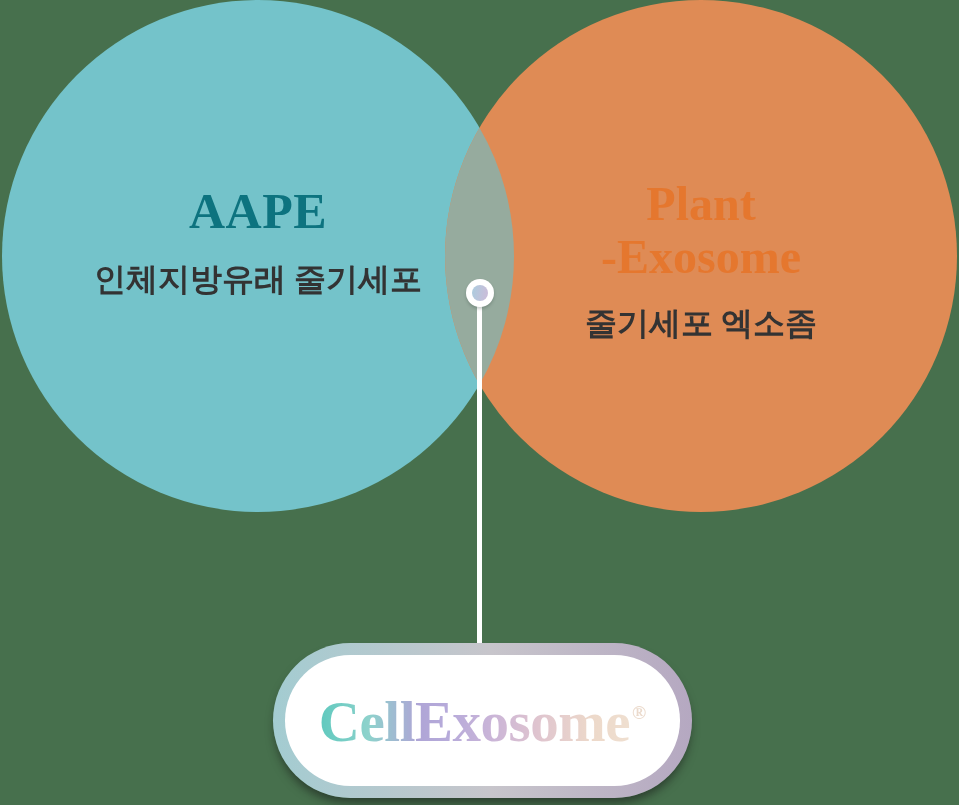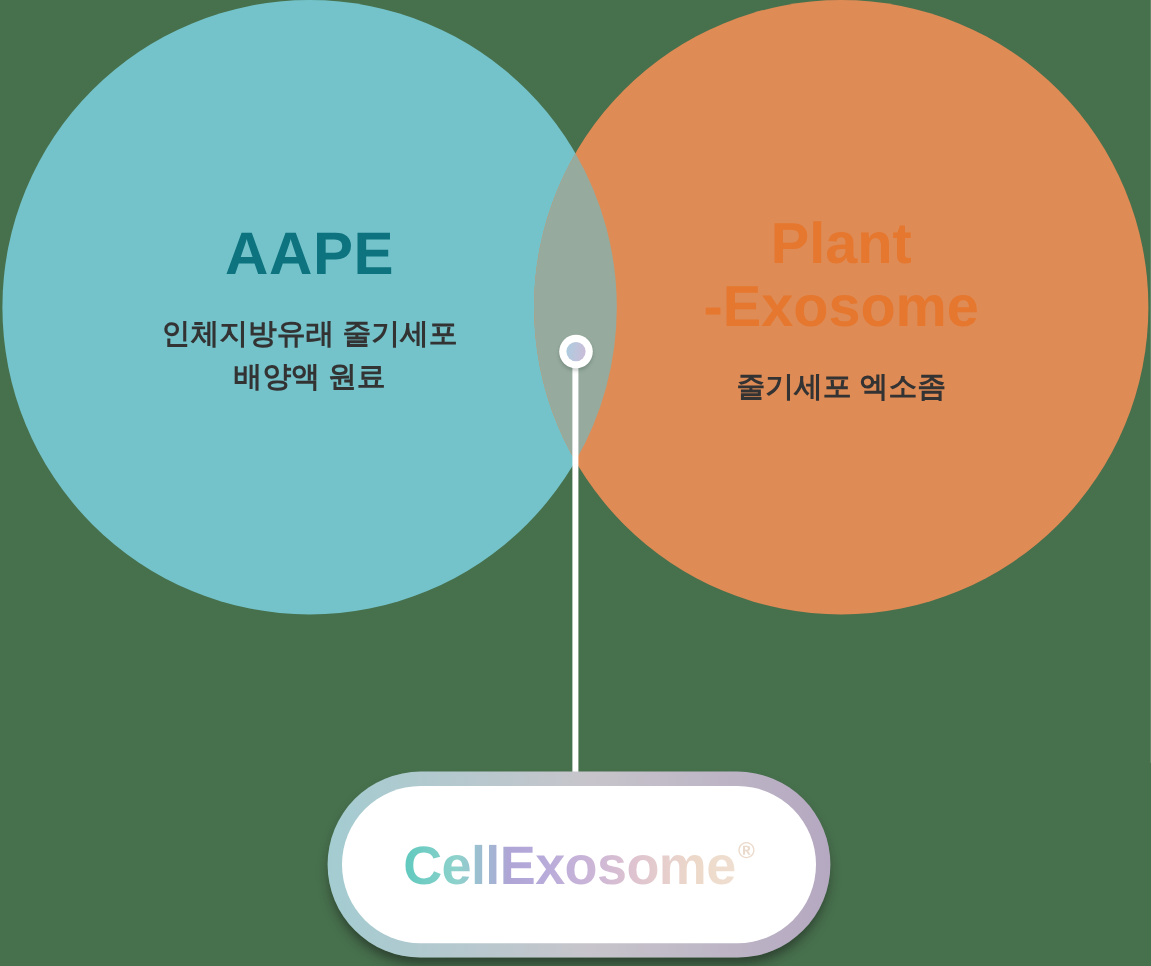--- a/index.html
+++ b/index.html
@@ -6,20 +6,21 @@
   body {
     width: 959px; height: 805px;
     font-family: "Liberation Sans", "DejaVu Sans", sans-serif;
     overflow: hidden;
   }
   .stage {
     position: relative;
     width: 959px; height: 805px;
     background: var(--background, #47704D);
     overflow: hidden;
+    font-family: Liberation Serif, serif;
   }
   .circle {
     position: absolute;
     width: 512px; height: 512px;
     border-radius: 50%;
     top: 0;
     z-index: 1;
   }
   .circle.left  { left: 2px;   background: var(--left-circle, #74C3CA); }
   .circle.right { left: 445px; background: var(--right-circle, #DF8B55); }
@@ -65,21 +66,21 @@
     color: var(--left-title, #0D737F);
   }
   .right-group h2 {
     margin-top: 177px;
     font-size: 48px; line-height: 53px;
     letter-spacing: 0px;
     color: var(--right-title, #E5772E);
   }
   .group p {
     margin: 11px;
-    font-size: 24px; line-height: 36px;
+    font-size: 32px; line-height: 36px;
     font-weight: 700;
     color: var(--body-text, #333333);
   }
   .left-group p  { margin-top: 24px; }
   .right-group p { margin-top: 22px; }
   .card {
     position: absolute;
     left: 273px; top: 643px;
     width: 419px; height: 155px;
     border-radius: 78px;
@@ -93,21 +94,21 @@
   .card-inner {
     position: absolute;
     inset: 12px;
     border-radius: 66px;
     background: #FFFFFF;
     display: flex; flex-direction: column;
     align-items: center; justify-content: center;
   }
   .logo-row { white-space: nowrap; margin-top: 2px; }
   .logo {
-    font-size: 45px;
+    font-size: 57px;
     font-weight: 700;
     letter-spacing: -0.5px;
     background: linear-gradient(90deg,
       #5FC9BE 0%, #8ED2CC 16%, #AFA5D6 32%, #B7ABDA 42%,
       #C9B4D8 55%, #DFC4CF 70%, #EDD9CA 88%, #EFDFD0 100%);
     -webkit-background-clip: text;
     background-clip: text;
     color: transparent;
     -webkit-text-fill-color: transparent;
   }
@@ -137,21 +138,21 @@
     <path d="M 479.5 127.65 A 256 256 0 0 1 479.5 384.35 A 256 256 0 0 1 479.5 127.65 Z" fill="#96AB9E"></path>
   </svg>
 
   <div class="connector-line"></div>
   <div class="connector-dot">
     <div class="dot-core"></div>
   </div>
 
   <div class="group left-group">
     <h2>AAPE</h2>
-    <p><span>인체지방유래 줄기세포</span><br><span>배양액 원료</span></p>
+    <p><span>인체지방유래 줄기세포</span><br></p>
   </div>
 
   <div class="group right-group">
     <h2><span>Plant</span><br><span>-Exosome</span></h2>
     <p>줄기세포 엑소좀</p>
   </div>
 
   <div class="card">
     <div class="card-inner">
       <div class="logo-row"><span class="logo">CellExosome</span><span class="reg">®</span></div>

